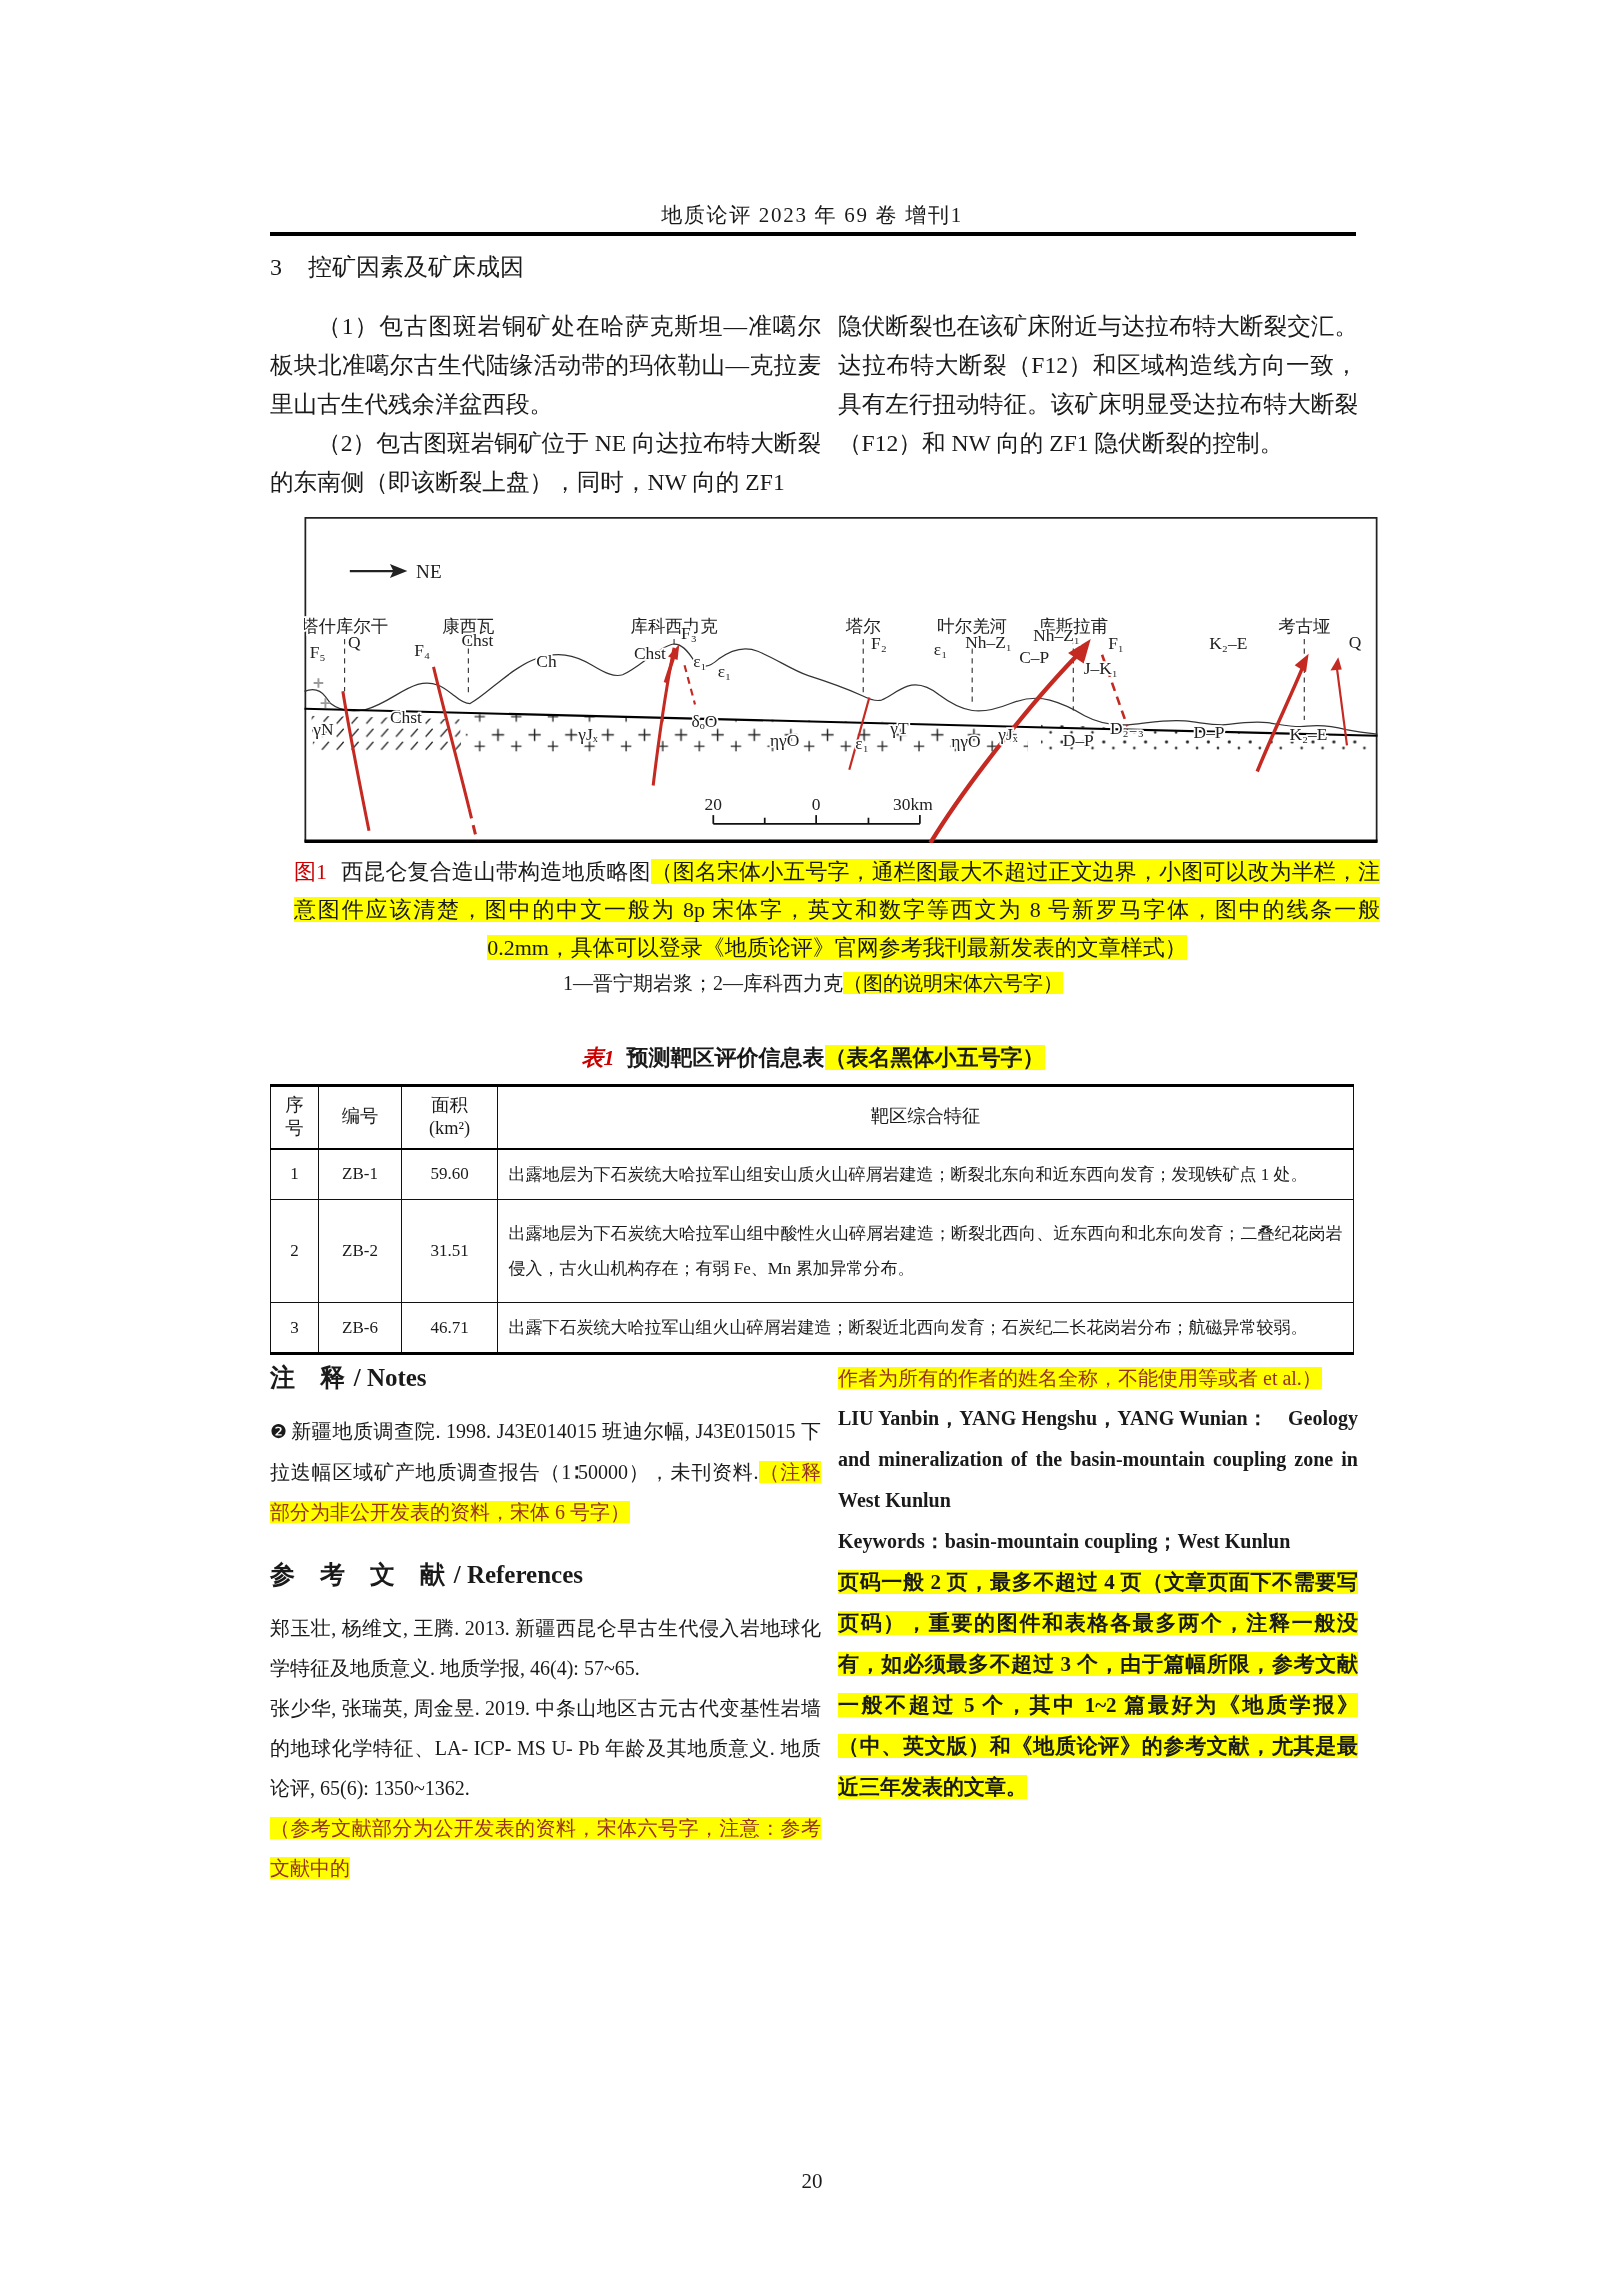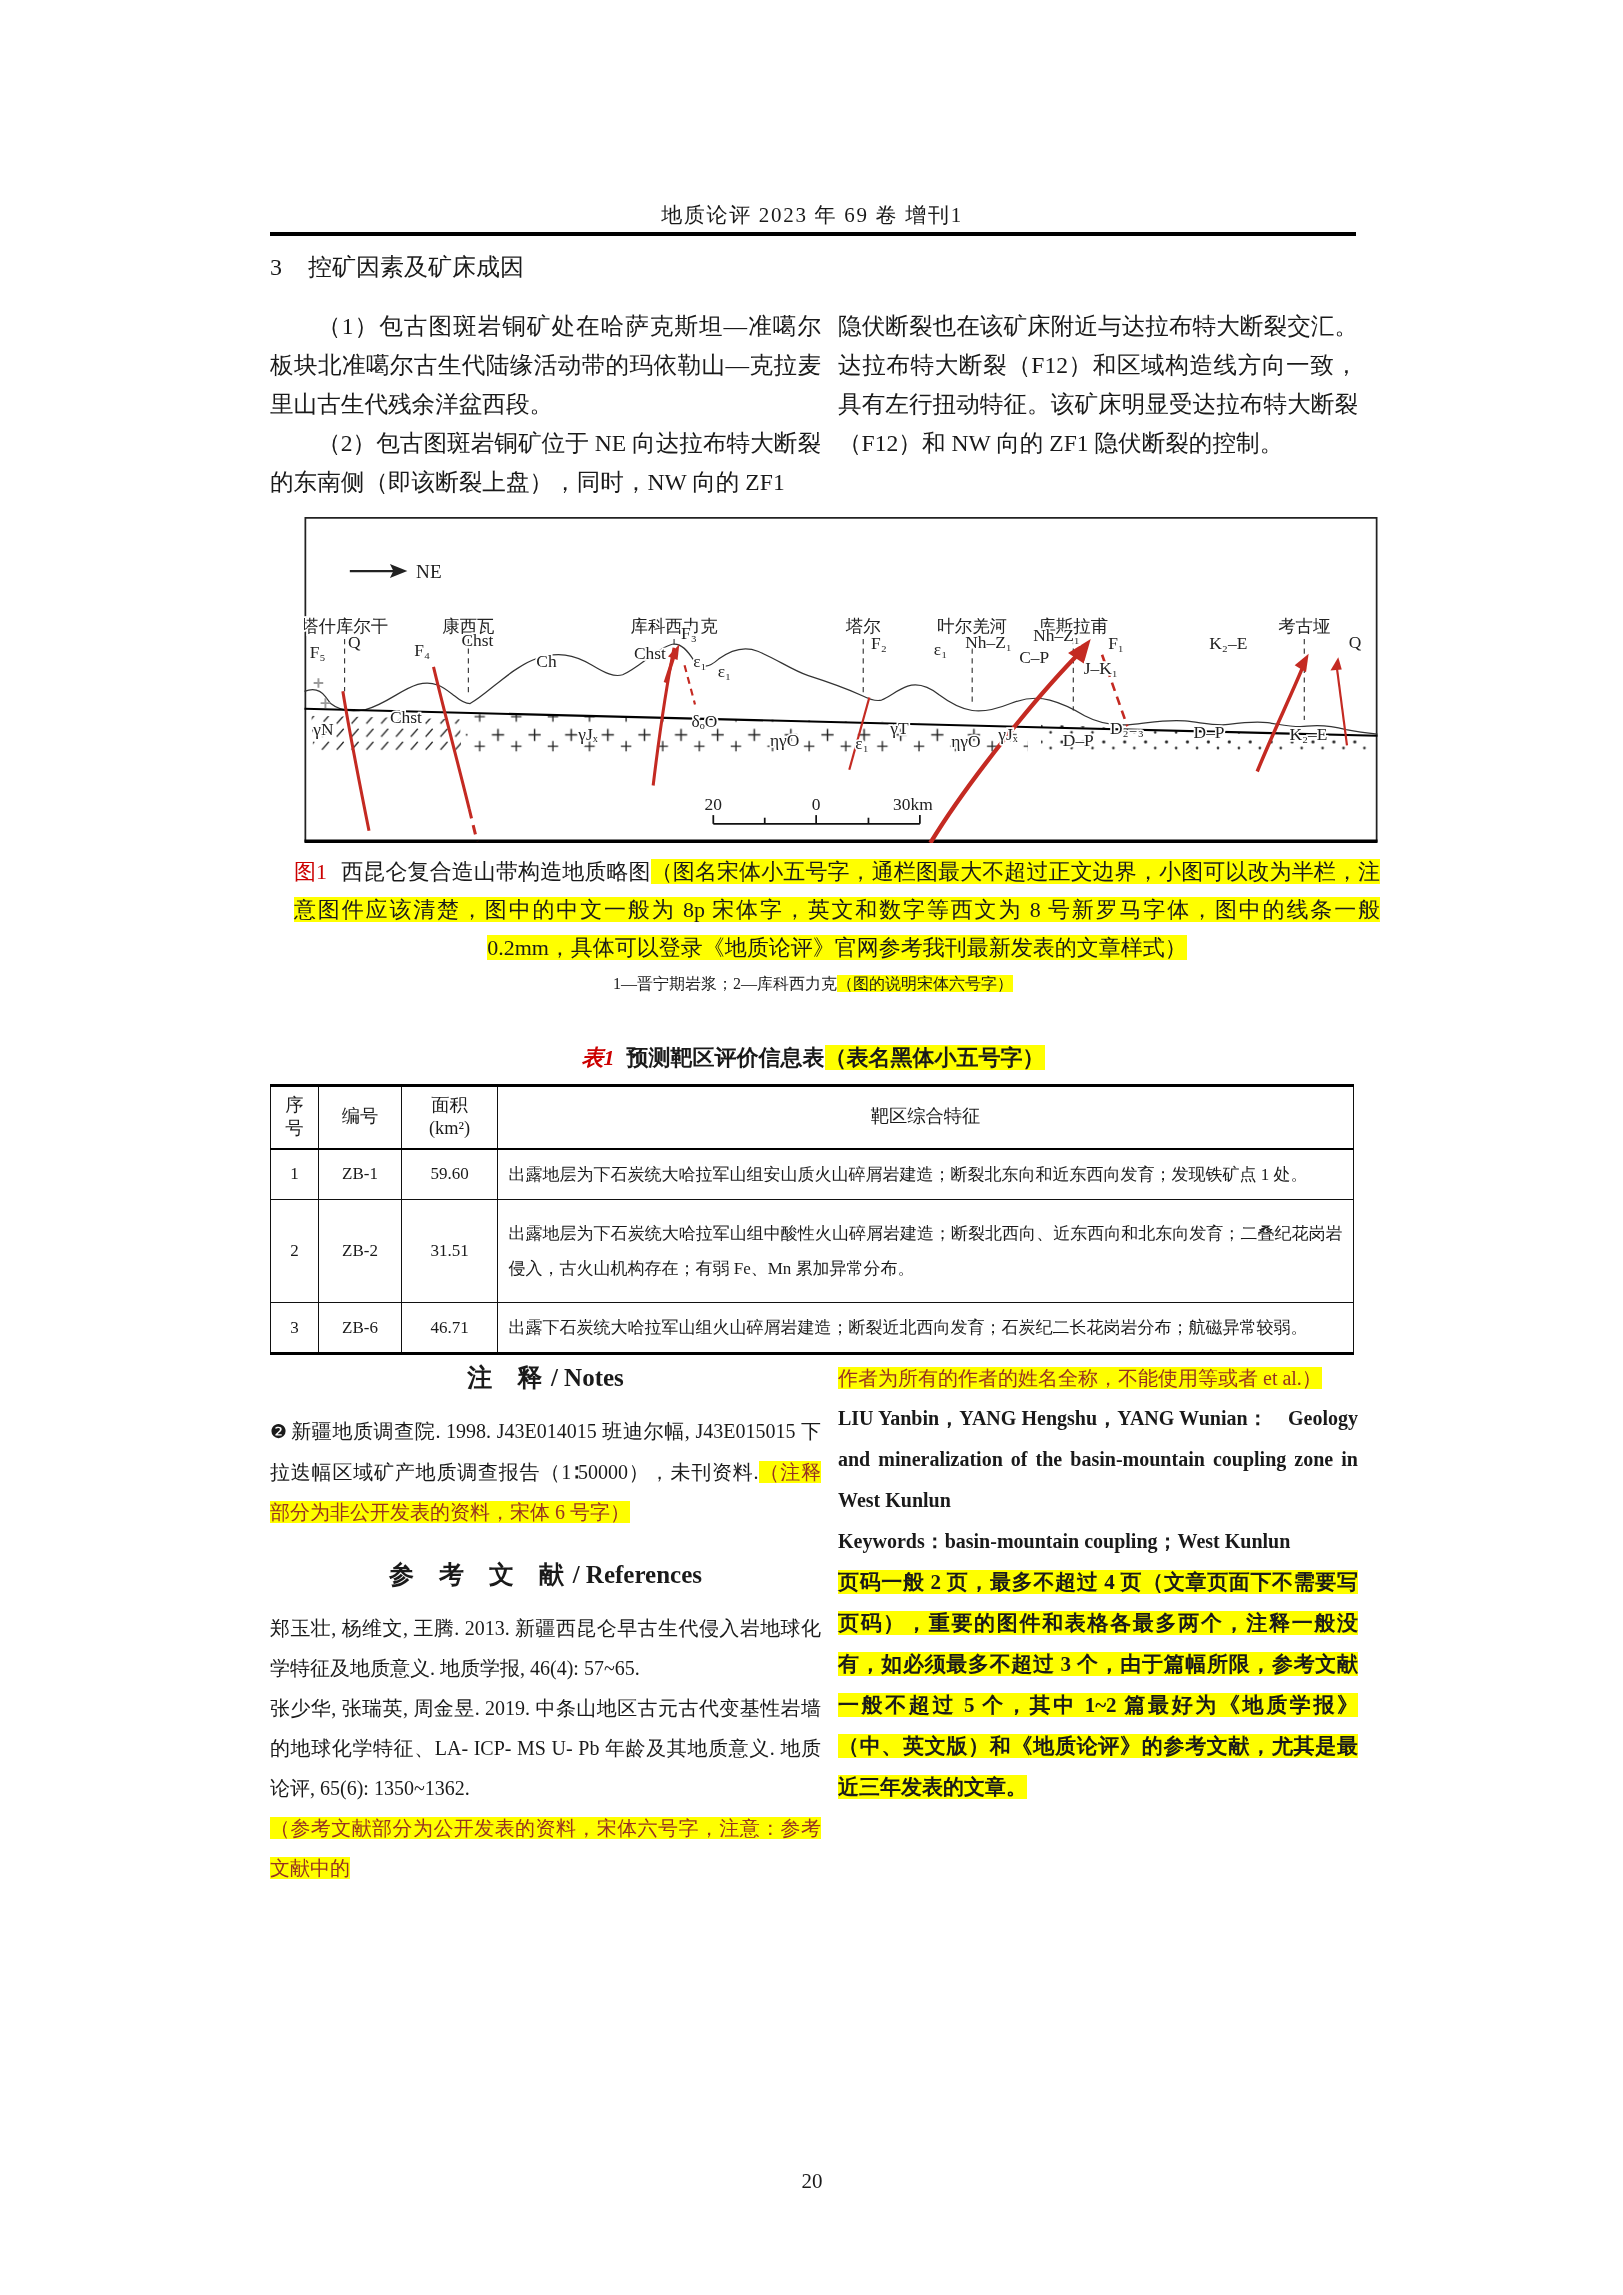--- a/index.html
+++ b/index.html
@@ -28,41 +28,41 @@
   .sc { font-size:20px; }
   .ne { font-size:22px; }
 
   .hl { background:#ffff00; }
   .red { color:#cc0000; }
   .hl-red { background:#ffff00; color:#963222; }
 
   .fig-cap { top:853px; left:270px; width:1086px; font-size:22px; line-height:38px;
     text-align:justify; text-align-last:center;margin-left:24px; }
   .fig-cap .cap-label { margin-right:14px; }
-  .fig-legend { top:968px; left:270px; width:1086px; text-align:center; font-size:16px; line-height:31px; }
+  .fig-legend { top:968px; left:270px; width:1086px; text-align:center; font-size:20px; line-height:31px; }
 
   .tab-cap { top:1043px; left:270px; width:1086px; text-align:center; font-size:22px; font-weight:bold; }
   .tab-cap .cap-label { margin-right:12.2px;font-style:italic; }
 
   table.dtable { position:absolute; top:1084px; left:270px; width:1084px;
     border-collapse:collapse; table-layout:fixed; }
   .dtable th, .dtable td { border:1.4px solid #111; font-weight:normal; }
   .dtable tr.hrow { height:63px; }
   .dtable tr.r1, .dtable tr.r3 { height:51px; }
   .dtable tr.r2 { height:103px; }
   .dtable th { font-size:18.3px; text-align:center; line-height:23.6px; }
   .dtable td { font-size:17px; text-align:center; }
   .dtable td.feature { text-align:justify; padding:3.5px 10.5px; line-height:35px; }
   .dtable { border-top:3.1px solid #000; border-bottom:3.1px solid #000; }
   .dtable tr.hrow th { border-bottom:2.6px solid #000; border-top:3.1px solid #000; }
   .dtable tr.r3 td { border-bottom:3.1px solid #000; }
 
   .botL { top:1358px; left:270px; width:551px; }
   .botR { top:1358px; left:838px; width:520px; }
-  .subhead { text-align:center; font-size:25px; font-weight:bold; margin-bottom:14px; }
+  .subhead { font-size:25px; font-weight:bold; margin-bottom:14px; }
   .subhead .rh-en { margin-left:8.7px; }
   .refhead { margin-top:23px; }
   .note-p, .ref-p, .small-p { font-size:20px; line-height:40px; text-align:justify; }
   .marker { font-size:19px; margin-right:3.5px; }
   .cite, .kw { font-size:20px; font-weight:bold; line-height:41px; text-align:justify; }
   .rulep { font-size:21px; font-weight:bold; line-height:41px; text-align:justify; }
 
   .page-num { top:2169px; left:0; width:100%; text-align:center; font-size:21px; }
 </style>
 </head>

